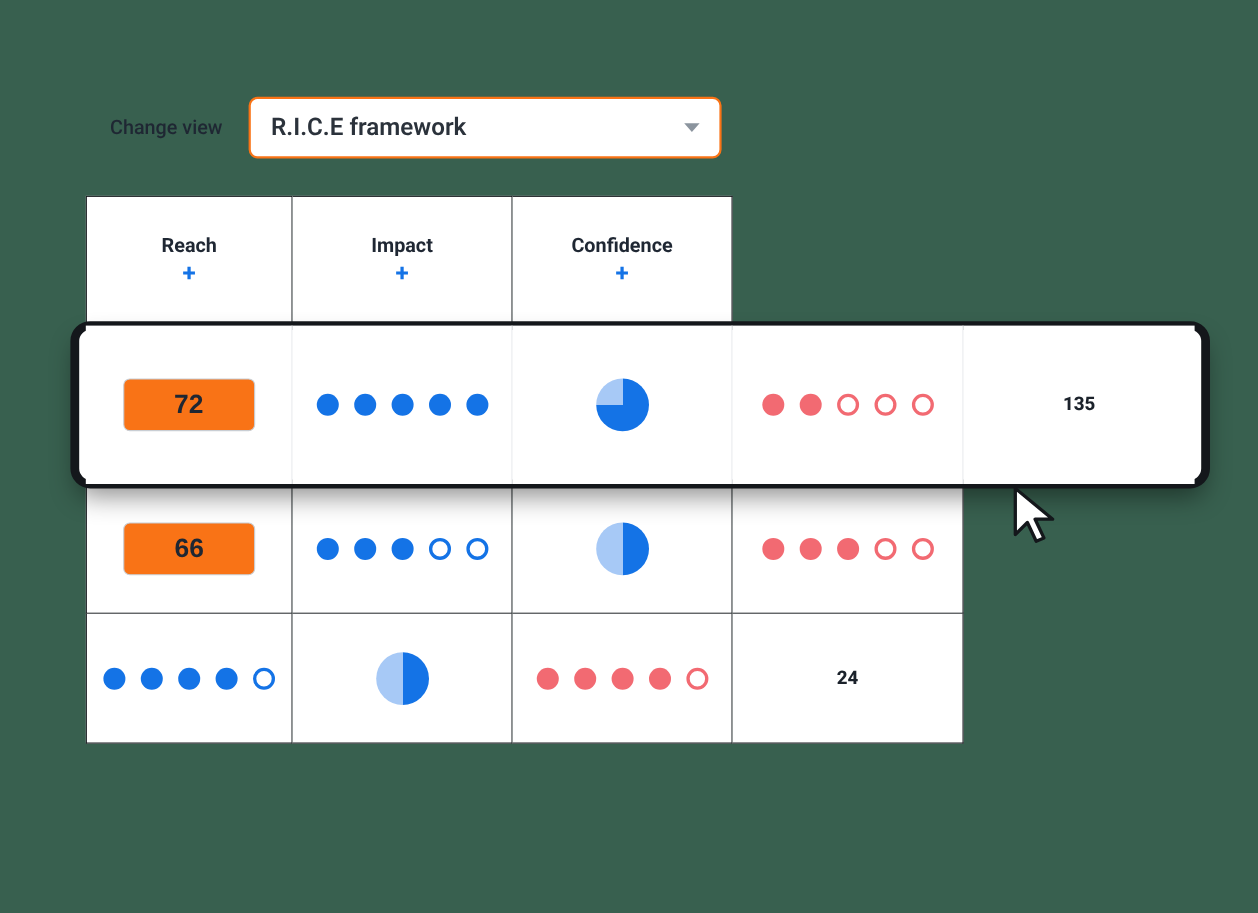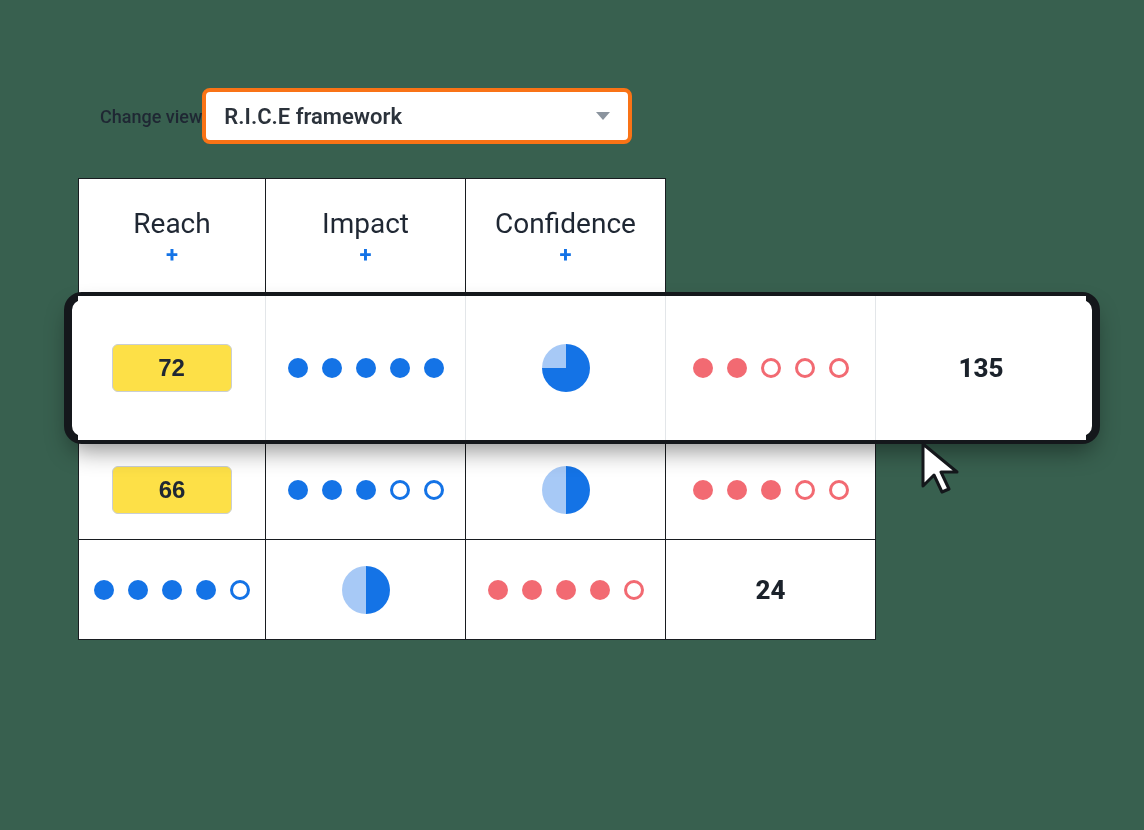--- a/index.html
+++ b/index.html
@@ -11,31 +11,31 @@
     color: #1f2733;
   }
   .canvas {
     position: relative;
     width: 1144px; height: 830px;
   }
   
   .controls {
     position: absolute;
     left: 100px; top: 88px;
-    display: flex; align-items: center; 
+    display: flex; align-items: center; gap: 24px;
   }
   .change-view-label {
     font-size: 18px;
     color: #1f2733;
     font-weight: 500;
   }
   .view-select {
     width: 430px; height: 56px;
     background: #ffffff;
-    border: 4px solid #f97316;
+    border: 2px solid #f97316;
     border-radius: 8px;
     display: flex; align-items: center;
     padding: 0 18px;
     justify-content: space-between;
     cursor: pointer;
   }
   .view-select .label {
     font-size: 22px;
     font-weight: 600;
     color: #2b323b;
@@ -52,32 +52,32 @@
     position: absolute;
     left: 78px; top: 178px;
     width: 1008px;
   }
   .row {
     display: grid;
     grid-template-columns: 188px 200px 200px 210px 210px;
   }
   .cell {
     background: #ffffff;
-    height: 100px;
+    height: 118px;
     display: flex;
     align-items: center;
     justify-content: center;
     border-right: 1px solid #181c20;
     border-bottom: 1px solid #181c20;
   }
   .row.header .cell { height: 118px; flex-direction: column; gap: 4px; }
   .row .cell:first-child { border-left: 1px solid #181c20; }
   .row.header .cell { border-top: 1px solid #181c20; }
 
-  .col-title { font-size: 28px; font-weight: 400; color: #1f2733; text-align:right; line-height:1.15;}
+  .col-title { font-size: 18px; font-weight: 700; color: #1f2733; text-align:right; line-height:1.15;}
   .col-title.two-line { max-width: 120px;}
   .sign { font-size: 22px; font-weight: 700; line-height: 1; }
   .sign.plus  { color: #1473e6; }
   .sign.minus { color: #f15c66; }
 
   
   .row.data.hover {
     position: relative;
     z-index: 5;
   }
@@ -102,39 +102,39 @@
     z-index: 1;
   }
   .row.data.hover .cell:last-child { border-right: none; }
 
   .reach-input {
     width: 120px; height: 48px;
     border: 1px solid #c9ced4;
     border-radius: 6px;
     font-size: 24px; font-weight: 700;
     text-align: center; color: #1f2733;
-    background:#fde047;
+    background:#f97316;
     outline:none;
   }
 
   .dotset { display:flex; gap:14px; }
   .dot {
     width: 20px; height: 20px;
     border-radius: 50%;
     box-sizing: border-box;
   }
   .dot.impact.filled  { background:#1473e6; }
   .dot.impact.empty   { border:3px solid #1473e6; }
   .dot.effort.filled  { background:#f26a72; }
   .dot.effort.empty   { border:3px solid #f26a72; }
 
   .pie {
     width: 48px; height: 48px; border-radius: 50%;
   }
-  .score { font-size: 26px; font-weight: 800; color:#1b222b; }
+  .score { font-size: 17px; font-weight: 800; color:#1b222b; }
 
   
   .cursor {
     position: absolute;
     left: 920px; top: 442px;
     z-index: 20;
   }
 </style>
 </head>
 <body>

